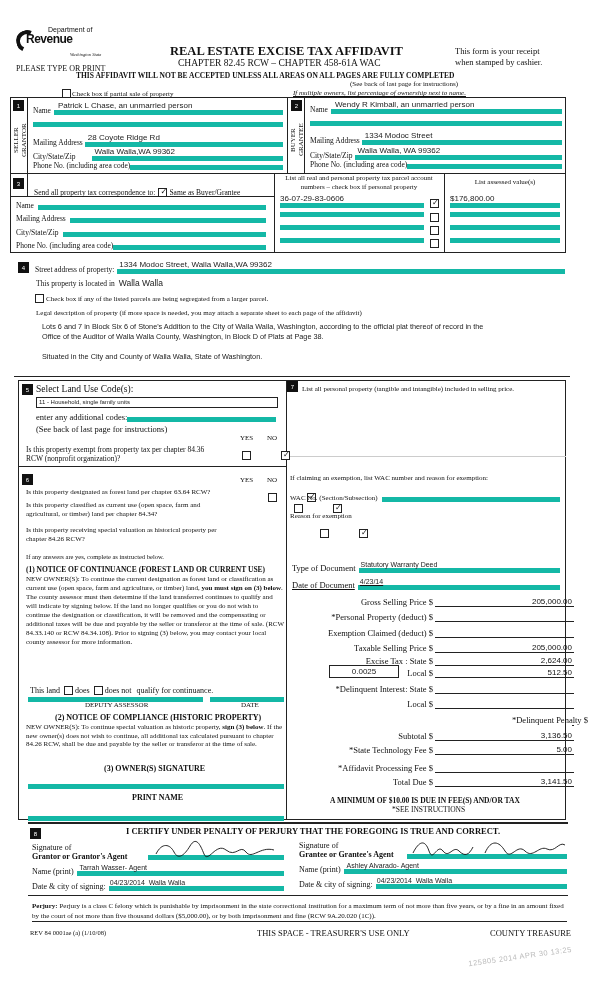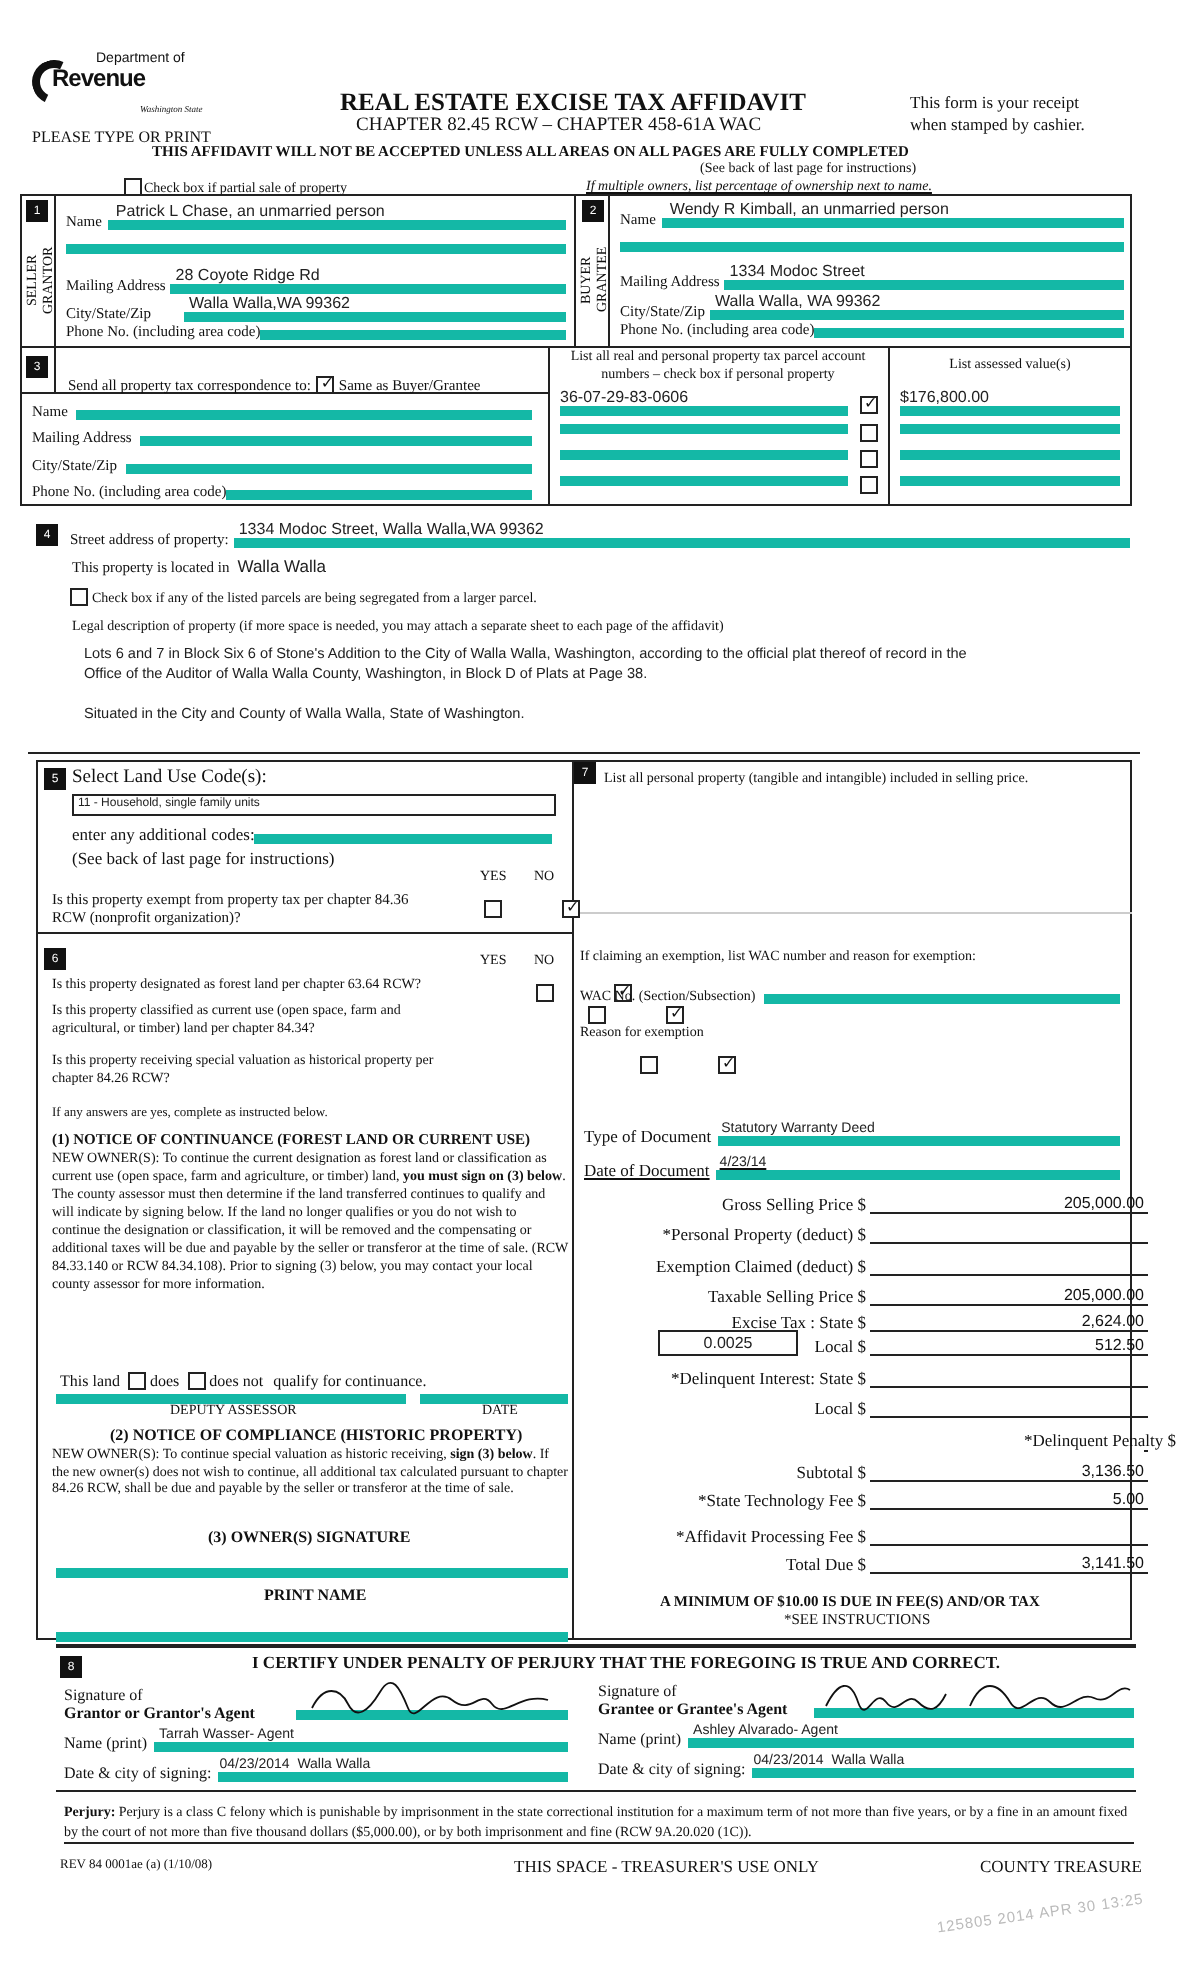--- a/index.html
+++ b/index.html
@@ -222,21 +222,21 @@
   <span class="cb" style="margin:0 2px 0 4px;"></span>
   <span>does not</span>
   <span style="margin-left:5px;">qualify for continuance.</span>
 </div>
 <div class="abs line" style="left:28px;top:697px;width:175px;"></div>
 <div class="abs line" style="left:210px;top:697px;width:74px;"></div>
 <div class="abs" style="left:85px;top:701px;font-size:7px;">DEPUTY ASSESSOR</div>
 <div class="abs" style="left:241px;top:701px;font-size:7px;">DATE</div>
 <div class="abs" style="left:55px;top:713px;font-size:8px;font-weight:bold;">(2) NOTICE OF COMPLIANCE (HISTORIC PROPERTY)</div>
 <div class="abs lbl" style="left:26px;top:723px;width:258px;font-size:7px;line-height:8.5px;">
-  <span>NEW OWNER(S): To continue special valuation as historic receiving,</span>
+  <span>NEW OWNER(S): To continue special valuation as historic property,</span>
   <b>sign (3) below</b><span>. If the new owner(s) does not wish to continue, all additional tax calculated pursuant to chapter 84.26 RCW, shall be due and payable by the seller or transferor at the time of sale.</span>
 </div>
 <div class="abs" style="left:104px;top:764px;font-size:8px;font-weight:bold;">(3) OWNER(S) SIGNATURE</div>
 <div class="abs line" style="left:28px;top:784px;width:256px;"></div>
 <div class="abs" style="left:132px;top:793px;font-size:8px;font-weight:bold;">PRINT NAME</div>
 <div class="abs line" style="left:28px;top:816px;width:256px;"></div>
 
 
 <div class="abs num" style="left:287px;top:381px;">7</div>
 <div class="abs lbl" style="left:302px;top:384px;width:260px;font-size:7px;line-height:11px;">List all personal property (tangible and intangible) included in selling price.</div>

